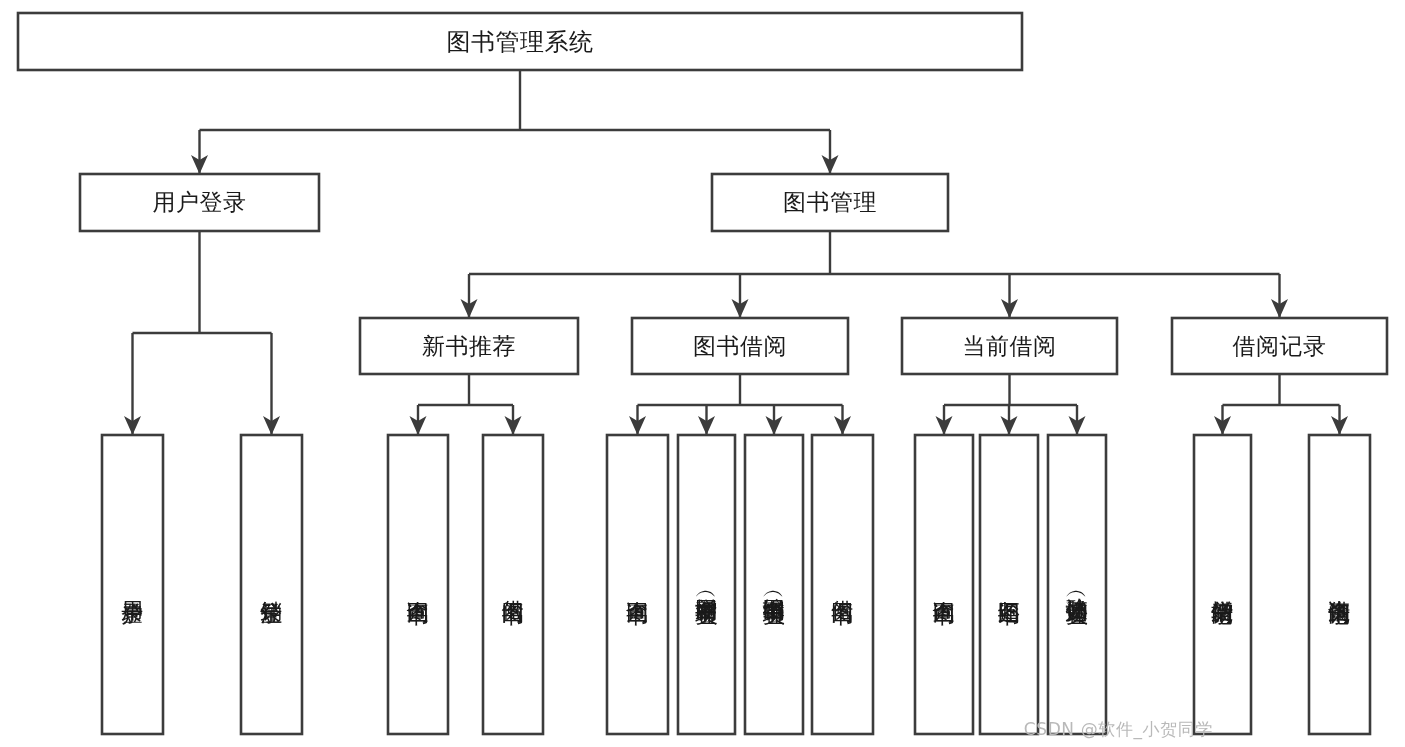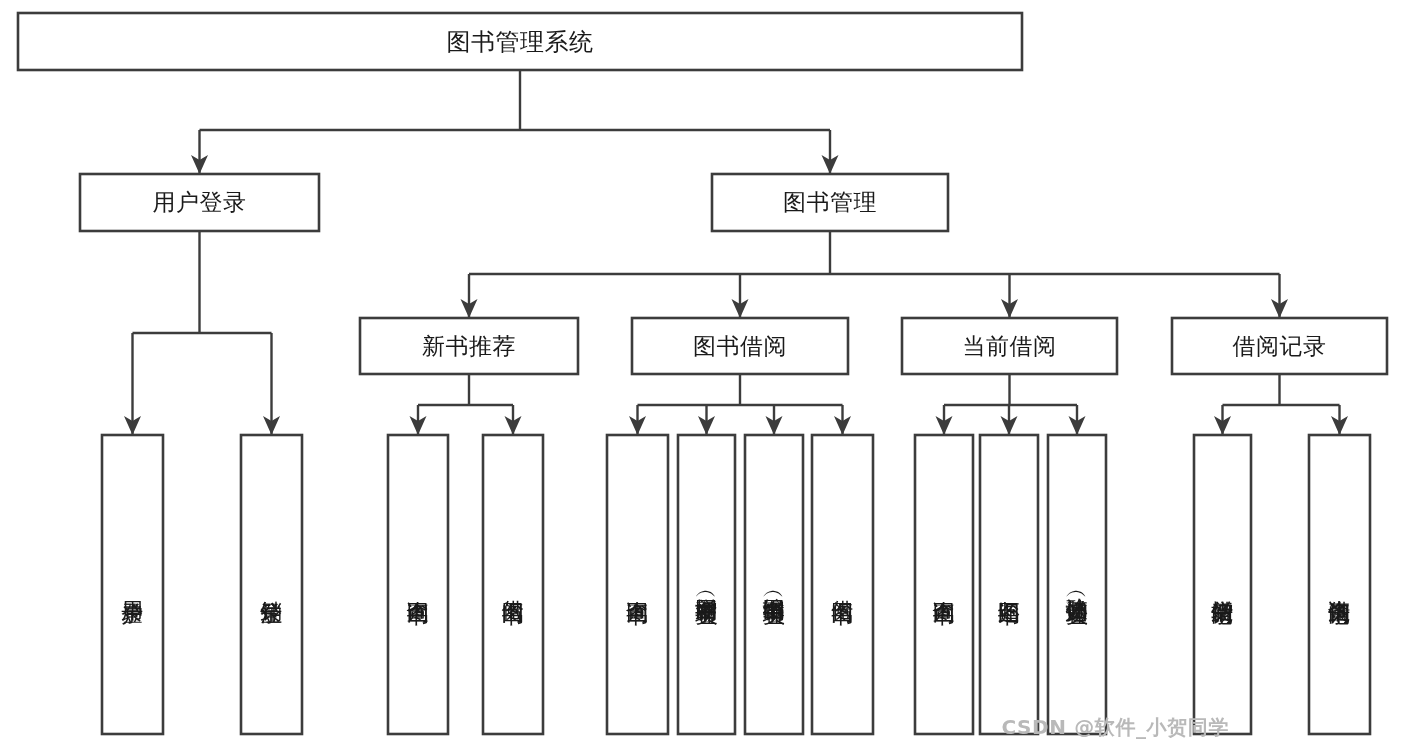--- a/index.html
+++ b/index.html
@@ -65,28 +65,27 @@
     display: flex;
     align-items: center;
     justify-content: center;
     text-align: center;
     white-space: nowrap;
     letter-spacing: 1px;
     pointer-events: none;
   }
   .watermark {
     position: absolute;
-    right: 14px;
+    right: 30px;
     bottom: 6px;
     font-family: "DejaVu Sans", "Liberation Sans", sans-serif;
-    font-size: 20px;
+    font-size: 17px;
     color: #b9b9b9;
     letter-spacing: 0.6px;
     white-space: nowrap;
-    font-weight: bold;
   }
 </style>
 </head>
 <body>
 
 <div id="diagram-root">
 
   <svg class="flow" viewBox="0 0 1405 747">
     <g id="connectors">
         <polyline points="520,70 520,130" class="connector"></polyline>

